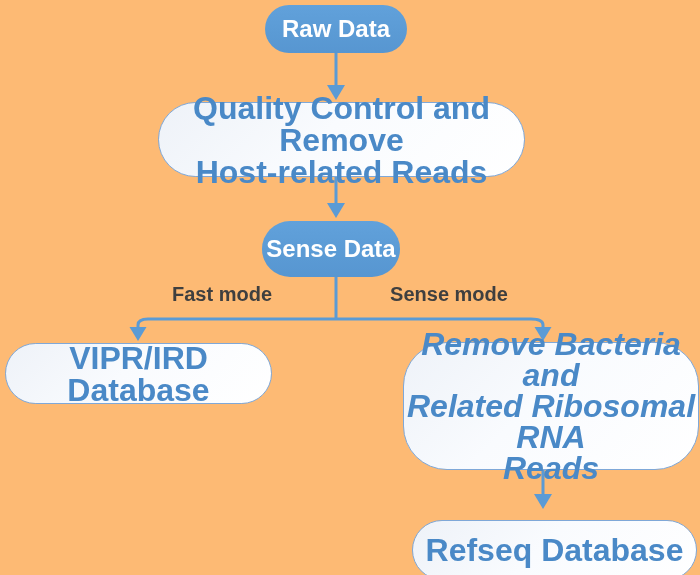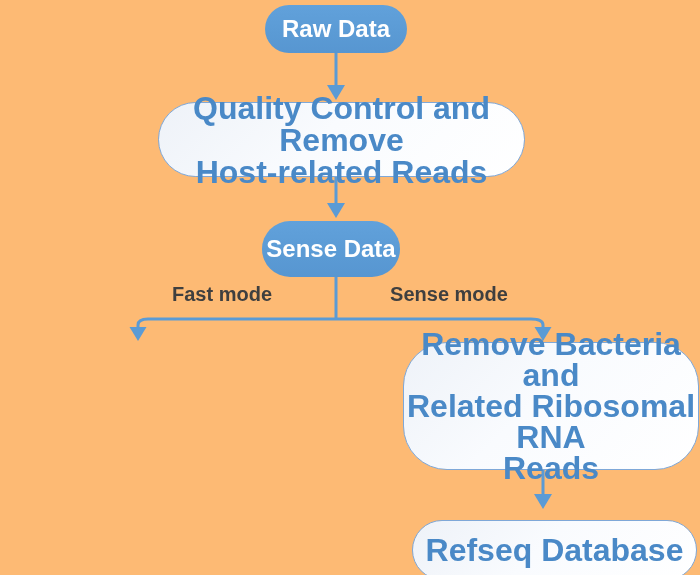--- a/index.html
+++ b/index.html
@@ -41,21 +41,21 @@
     background: linear-gradient(135deg, #EEF2F8 0%, #F9FBFE 45%, #FFFFFF 100%);
     border: 1.5px solid #7FA8D8;
     color: #4A89C7;
     font-size: 32px;
     line-height: 32px;
   }
   .node-raw-data        { left: 265px; top: 5px;   width: 142px; height: 48px;  border-radius: 24px; }
   .node-quality-control { left: 158px; top: 102px; width: 367px; height: 75px;  border-radius: 38px; }
   .node-clean-data      { left: 262px; top: 221px; width: 138px; height: 56px;  border-radius: 28px; }
   .node-vipr            { left: 5px;   top: 343px; width: 267px; height: 61px;  border-radius: 31px; }
-  .node-remove-bacteria { left: 403px; top: 342px; width: 296px; height: 128px; border-radius: 44px; line-height: 31px; }
+  .node-remove-bacteria { left: 403px; top: 342px; width: 296px; height: 128px; border-radius: 44px; line-height: 31px; font-style: italic; }
   .node-refseq          { left: 412px; top: 520px; width: 285px; height: 60px;  border-radius: 30px; }
   .branch-label {
     position: absolute;
     width: 160px;
     top: 282px;
     height: 24px;
     text-align: center;
     font-weight: bold;
     font-size: 20px;
     line-height: 24px;
@@ -91,20 +91,21 @@
 
   <div class="node node-light node-quality-control">Quality Control and Remove
 Host-related Reads</div>
 
   <div class="node node-solid node-clean-data">Sense Data</div>
 
   <div class="branch-label branch-label-sense">Sense mode</div>
 
   <div class="branch-label branch-label-fast">Fast mode</div>
 
+  <div class="node node-light node-vipr">VIPR/IRD Database</div>
 
   <div class="node node-light node-remove-bacteria">Remove Bacteria and
 Related Ribosomal RNA
 Reads</div>
 
   <div class="node node-light node-refseq">Refseq Database</div>
 
 </div>
 
 </body></html>

